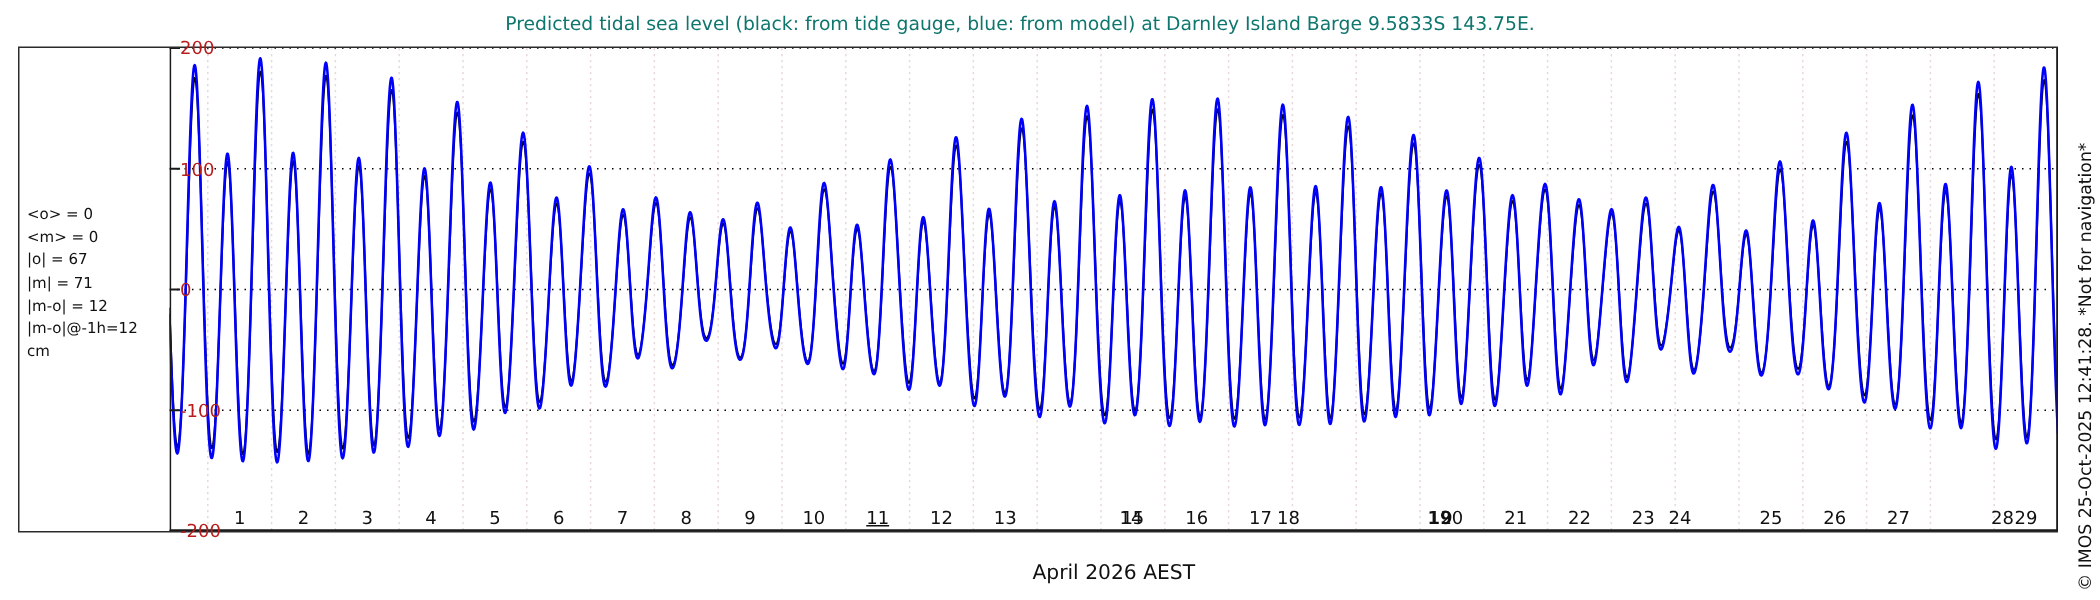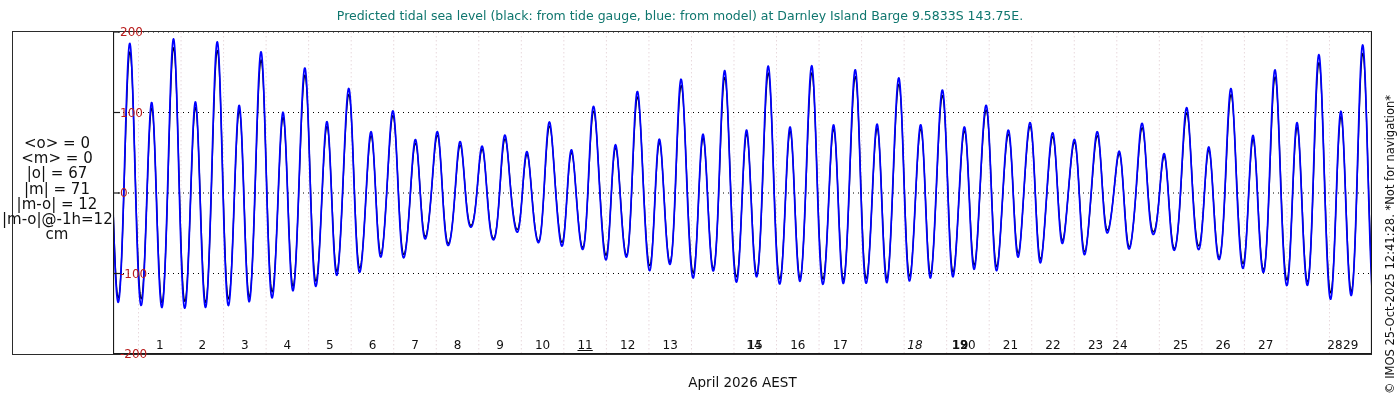--- a/index.html
+++ b/index.html
@@ -35,25 +35,24 @@
     top: 31px;
     width: 1360px;
     height: 324px;
     border: 1px solid #2b2b2b;
     box-sizing: border-box;
   }
 
   
   #stats-block {
     position: absolute;
-    left: 2px;
+    left: 18px;
     top: 136px;
     width: 110px;
-    text-align: center;
-    font-size: 15px;
+    font-size: 10px;
     line-height: 15.2px;
     color: #111111;
     white-space: nowrap;
   }
 
   
   #plot-area {
     position: absolute;
     left: 113px;
     top: 32px;
@@ -239,21 +238,21 @@
     <div class="xtick-label" style="left: 457.524px;">8</div>
     <div class="xtick-label" style="left: 500.057px;">9</div>
     <div class="xtick-label" style="left: 542.591px;">10</div>
     <div class="xtick-label" style="left: 585.125px; text-decoration: underline;">11</div>
     <div class="xtick-label" style="left: 627.659px;">12</div>
     <div class="xtick-label" style="left: 670.193px;">13</div>
     <div class="xtick-label" style="left: 754px;">14</div>
     <div class="xtick-label" style="left: 755.26px;">15</div>
     <div class="xtick-label" style="left: 797.794px;">16</div>
     <div class="xtick-label" style="left: 840.328px;">17</div>
-    <div class="xtick-label" style="left: 915px; font-style: italic;">18</div>
+    <div class="xtick-label" style="left: 859px;">18</div>
     <div class="xtick-label" style="left: 960px; font-weight: bold;">19</div>
     <div class="xtick-label" style="left: 967.929px;">20</div>
     <div class="xtick-label" style="left: 1010.46px;">21</div>
     <div class="xtick-label" style="left: 1053px;">22</div>
     <div class="xtick-label" style="left: 1095.53px;">23</div>
     <div class="xtick-label" style="left: 1120px;">24</div>
     <div class="xtick-label" style="left: 1180.6px;">25</div>
     <div class="xtick-label" style="left: 1223.13px;">26</div>
     <div class="xtick-label" style="left: 1265.67px;">27</div>
     <div class="xtick-label" style="left: 1335px; text-align: right;">28</div>

